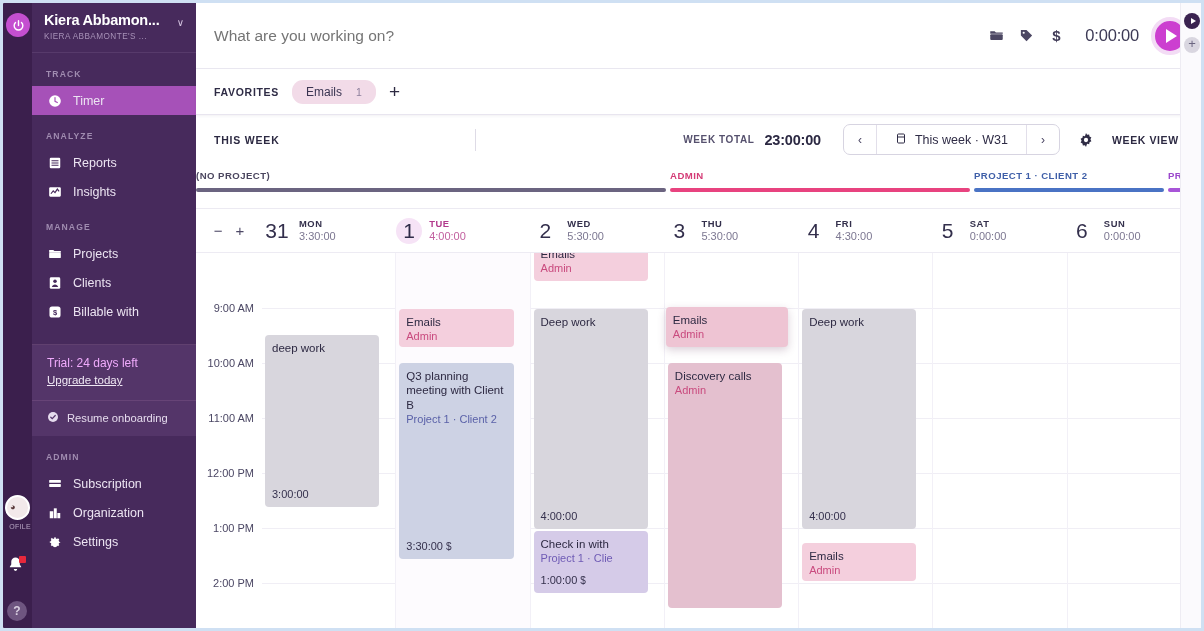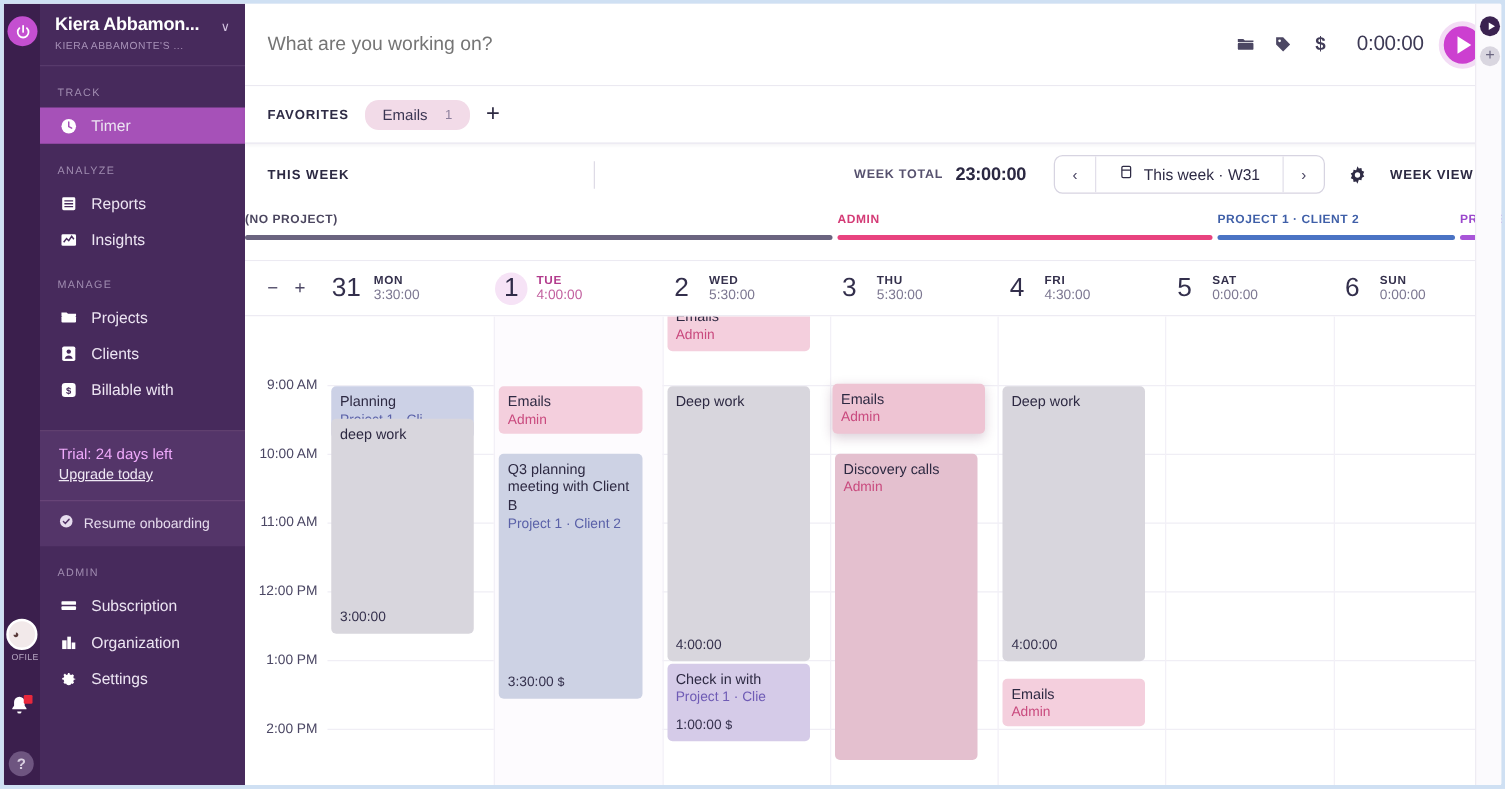--- a/index.html
+++ b/index.html
@@ -81,21 +81,21 @@
     font-size: 14.5px; font-weight: bold; color: #ffffff;
     letter-spacing: -.2px; white-space: nowrap;
   }
   .sb-chev { color: #d4c4e0; font-size: 10px; padding-right: 2px; }
   .sb-org {
     font-size: 8.2px; color: #a892b8; letter-spacing: .45px;
     margin-top: 4px; white-space: nowrap;
   }
   .sb-section {
     font-size: 8.6px; letter-spacing: 1.1px; color: #a08cb0;
-    padding: 16px 0 7px 14px; font-weight: normal;
+    padding: 16px 0 7px 14px; font-weight: bold;
   }
   .sb-item {
     display: flex; align-items: center; gap: 11px;
     padding: 7px 0 7px 15px;
     font-size: 12.5px; color: #ece4f2;
     cursor: pointer;
   }
   .sb-item.active { background: #a651b8; }
   .sb-ic {
     width: 15px; height: 15px; flex: 0 0 15px;
@@ -622,24 +622,20 @@
       <div class="cal-times">
           <div class="cal-time" style="top: 55px;">9:00 AM</div>
           <div class="cal-time" style="top: 110px;">10:00 AM</div>
           <div class="cal-time" style="top: 165px;">11:00 AM</div>
           <div class="cal-time" style="top: 220px;">12:00 PM</div>
           <div class="cal-time" style="top: 275px;">1:00 PM</div>
           <div class="cal-time" style="top: 330px;">2:00 PM</div>
         </div>
       <div class="cal-cols">
           <div class="cal-col">
-            <div class="ev blue" style="top: 56px; height: 42px;">
-              <div class="ev-title">Planning</div>
-              <div class="ev-sub sub-blue">Project 1 · Cli</div>
-            </div>
             <div class="ev gray" style="top: 82px; height: 172px;">
               <div class="ev-title">deep work</div>
               <div class="ev-dur"><span>3:00:00</span></div>
             </div>
           </div>
           <div class="cal-col today-col">
             <div class="ev pink" style="top: 56px; height: 38px;">
               <div class="ev-title">Emails</div>
               <div class="ev-sub sub-pink">Admin</div>
             </div>

